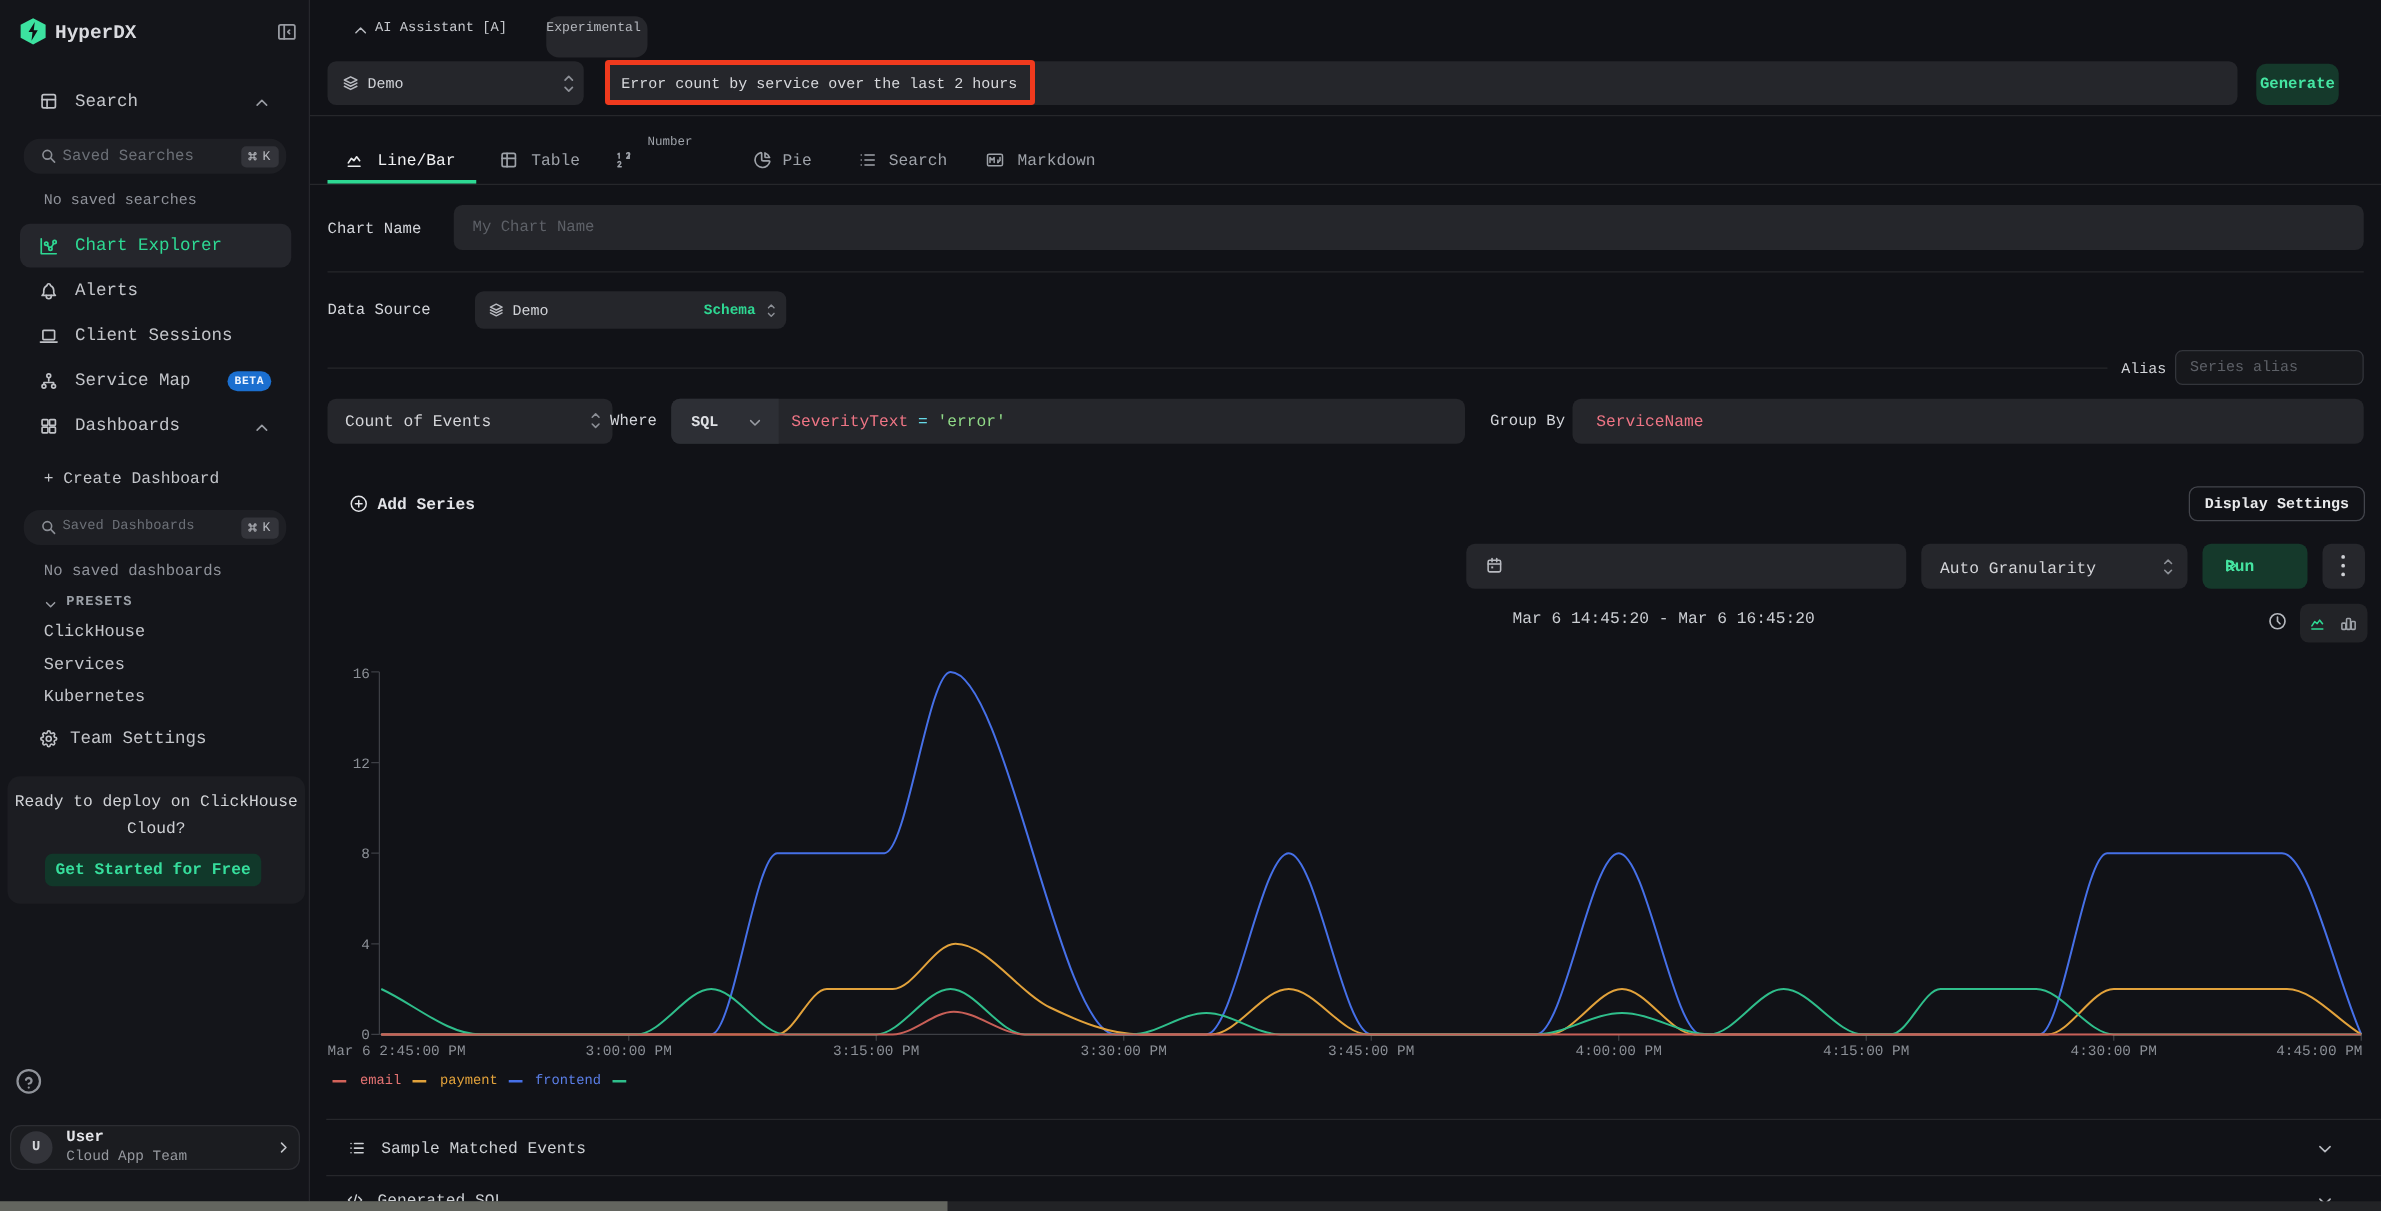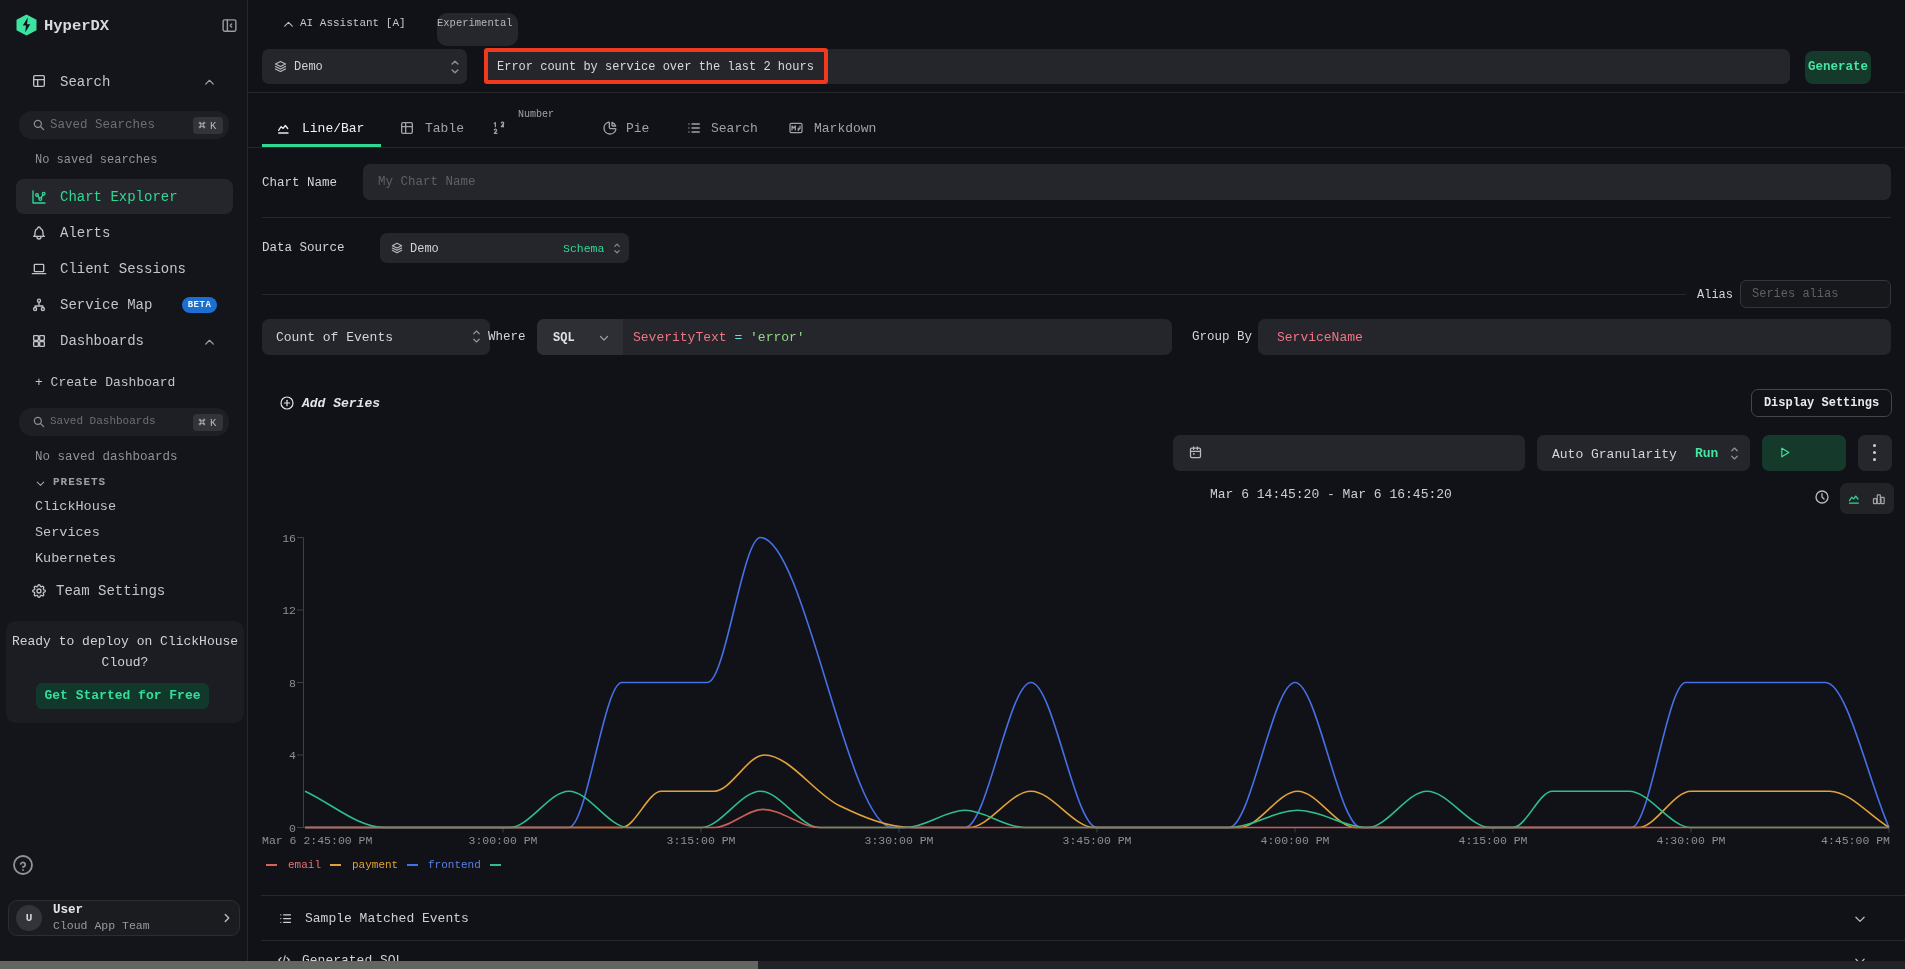--- a/index.html
+++ b/index.html
@@ -218,21 +218,21 @@
 <div class="lbl" style="left:378px;top:175px;font-size:12.5px;color:#5d6067;">My Chart Name</div>
 <div class="abs" style="left:262px;top:217px;width:1629px;height:1px;background:#26272b;"></div>
 <div class="lbl" style="left:262px;top:241px;font-size:12.5px;color:#d2d4d9;">Data Source</div>
 <div class="abs" style="left:380px;top:233px;width:249px;height:30px;background:#25262b;border-radius:7px;"></div>
 <svg class="abs" style="left:390px;top:241px;" width="14" height="14" viewBox="0 0 24 24" fill="none" stroke="#b9bbc1" stroke-width="2" stroke-linecap="round" stroke-linejoin="round">
     <path d="M12 4l8 4l-8 4l-8-4z"></path>
     <path d="M4 12l8 4l8-4"></path>
     <path d="M4 16l8 4l8-4"></path>
   </svg>
 <div class="lbl" style="left:410px;top:242px;font-size:12px;color:#d0d2d7;">Demo</div>
-<div class="lbl" style="left:563px;top:242px;font-size:11.5px;font-weight:normal;color:#2ed893;">Schema</div>
+<div class="lbl" style="left:563px;top:242px;font-size:11.5px;font-weight:bold;color:#2ed893;">Schema</div>
 <svg class="abs" style="left:611px;top:241px;" width="12" height="15" viewBox="0 0 24 34" fill="none" stroke="#8c8f96" stroke-width="2.6" stroke-linecap="round" stroke-linejoin="round">
     <path d="M7 12l5-5l5 5"></path>
     <path d="M7 22l5 5l5-5"></path>
   </svg>
 
 <div class="abs" style="left:262px;top:294px;width:1424px;height:1px;background:#26272b;"></div>
 <div class="lbl" style="left:1697px;top:288px;font-size:12px;color:#d2d4d9;">Alias</div>
 <div class="abs" style="left:1740px;top:280px;width:151px;height:28px;background:#17181c;border:1px solid #33353b;border-radius:6px;"></div>
 <div class="lbl" style="left:1752px;top:287px;font-size:12px;color:#5d6067;">Series alias</div>
 
@@ -252,21 +252,21 @@
 <div class="lbl" style="left:633px;top:330px;font-size:13px;"><span style="color:#ef7585;">SeverityText</span><span style="color:#66d9e8;"> = </span><span style="color:#90d987;">'error'</span></div>
 <div class="lbl" style="left:1192px;top:330px;font-size:12.5px;color:#d2d4d9;">Group By</div>
 <div class="abs" style="left:1258px;top:319px;width:633px;height:36px;background:#25262b;border-radius:7px;"></div>
 <div class="lbl" style="left:1277px;top:330px;font-size:13px;color:#ef7585;">ServiceName</div>
 
 <svg class="abs" style="left:279px;top:395px;" width="16" height="16" viewBox="0 0 24 24" fill="none" stroke="#e3e4e8" stroke-width="1.8" stroke-linecap="round">
     <circle cx="12" cy="12" r="9"></circle>
     <path d="M8 12h8"></path>
     <path d="M12 8v8"></path>
   </svg>
-<div class="lbl" style="left:302px;top:396px;font-size:13px;font-weight:bold;color:#e3e4e8;font-style:italic;">Add Series</div>
+<div class="lbl" style="left:302px;top:396px;font-size:13px;font-weight:bold;color:#e3e4e8;">Add Series</div>
 <div class="abs" style="left:1751px;top:389px;width:141px;height:28px;border:1px solid #43454c;border-radius:7px;text-align:center;line-height:26px;font-size:12px;font-weight:bold;color:#e9eaec;">Display Settings</div>
 
 <div class="abs" style="left:1173px;top:435px;width:352px;height:36px;background:#25262b;border-radius:7px;"></div>
 <svg class="abs" style="left:1188px;top:445px;" width="15" height="15" viewBox="0 0 24 24" fill="none" stroke="#b9bbc1" stroke-width="2" stroke-linecap="round" stroke-linejoin="round">
     <rect x="4" y="5" width="16" height="15" rx="2"></rect>
     <path d="M4 10h16"></path>
     <path d="M9 3v4"></path>
     <path d="M15 3v4"></path>
     <rect x="8" y="13" width="2.5" height="2.5" fill="#b9bbc1" stroke="none"></rect>
   </svg>
@@ -274,21 +274,21 @@
 <div class="abs" style="left:1537px;top:435px;width:213px;height:36px;background:#25262b;border-radius:7px;"></div>
 <div class="lbl" style="left:1552px;top:447px;font-size:13px;color:#d4d5d9;">Auto Granularity</div>
 <svg class="abs" style="left:1728px;top:444px;" width="13" height="19" viewBox="0 0 24 34" fill="none" stroke="#8c8f96" stroke-width="2.4" stroke-linecap="round" stroke-linejoin="round">
     <path d="M7 12l5-5l5 5"></path>
     <path d="M7 22l5 5l5-5"></path>
   </svg>
 <div class="abs" style="left:1762px;top:435px;width:84px;height:36px;background:#15392b;border-radius:7px;"></div>
 <svg class="abs" style="left:1778px;top:446px;" width="13" height="13" viewBox="0 0 24 24" fill="none" stroke="#45e5a2" stroke-width="2" stroke-linecap="round" stroke-linejoin="round">
     <path d="M7 4v16l13-8z"></path>
   </svg>
-<div class="lbl" style="left:1695px;top:446px;font-size:13px;font-weight:bold;color:#45e5a2;">Run</div>
+<div class="lbl" style="left:1780px;top:446px;font-size:13px;font-weight:bold;color:#45e5a2;">Run</div>
 <div class="abs" style="left:1858px;top:435px;width:34px;height:36px;background:#26272c;border-radius:7px;"></div>
 <div class="abs" style="left:1873px;top:444px;width:3px;height:3px;background:#cfd1d6;border-radius:50%;"></div>
 <div class="abs" style="left:1873px;top:451px;width:3px;height:3px;background:#cfd1d6;border-radius:50%;"></div>
 <div class="abs" style="left:1873px;top:458px;width:3px;height:3px;background:#cfd1d6;border-radius:50%;"></div>
 
 <svg class="abs" style="left:1814px;top:489px;" width="16" height="16" viewBox="0 0 24 24" fill="none" stroke="#b6b9bf" stroke-width="2" stroke-linecap="round" stroke-linejoin="round">
     <circle cx="12" cy="12" r="9"></circle>
     <path d="M12 7v5l3 3"></path>
   </svg>
 <div class="abs" style="left:1840px;top:483px;width:54px;height:31px;background:#222327;border-radius:7px;"></div>

